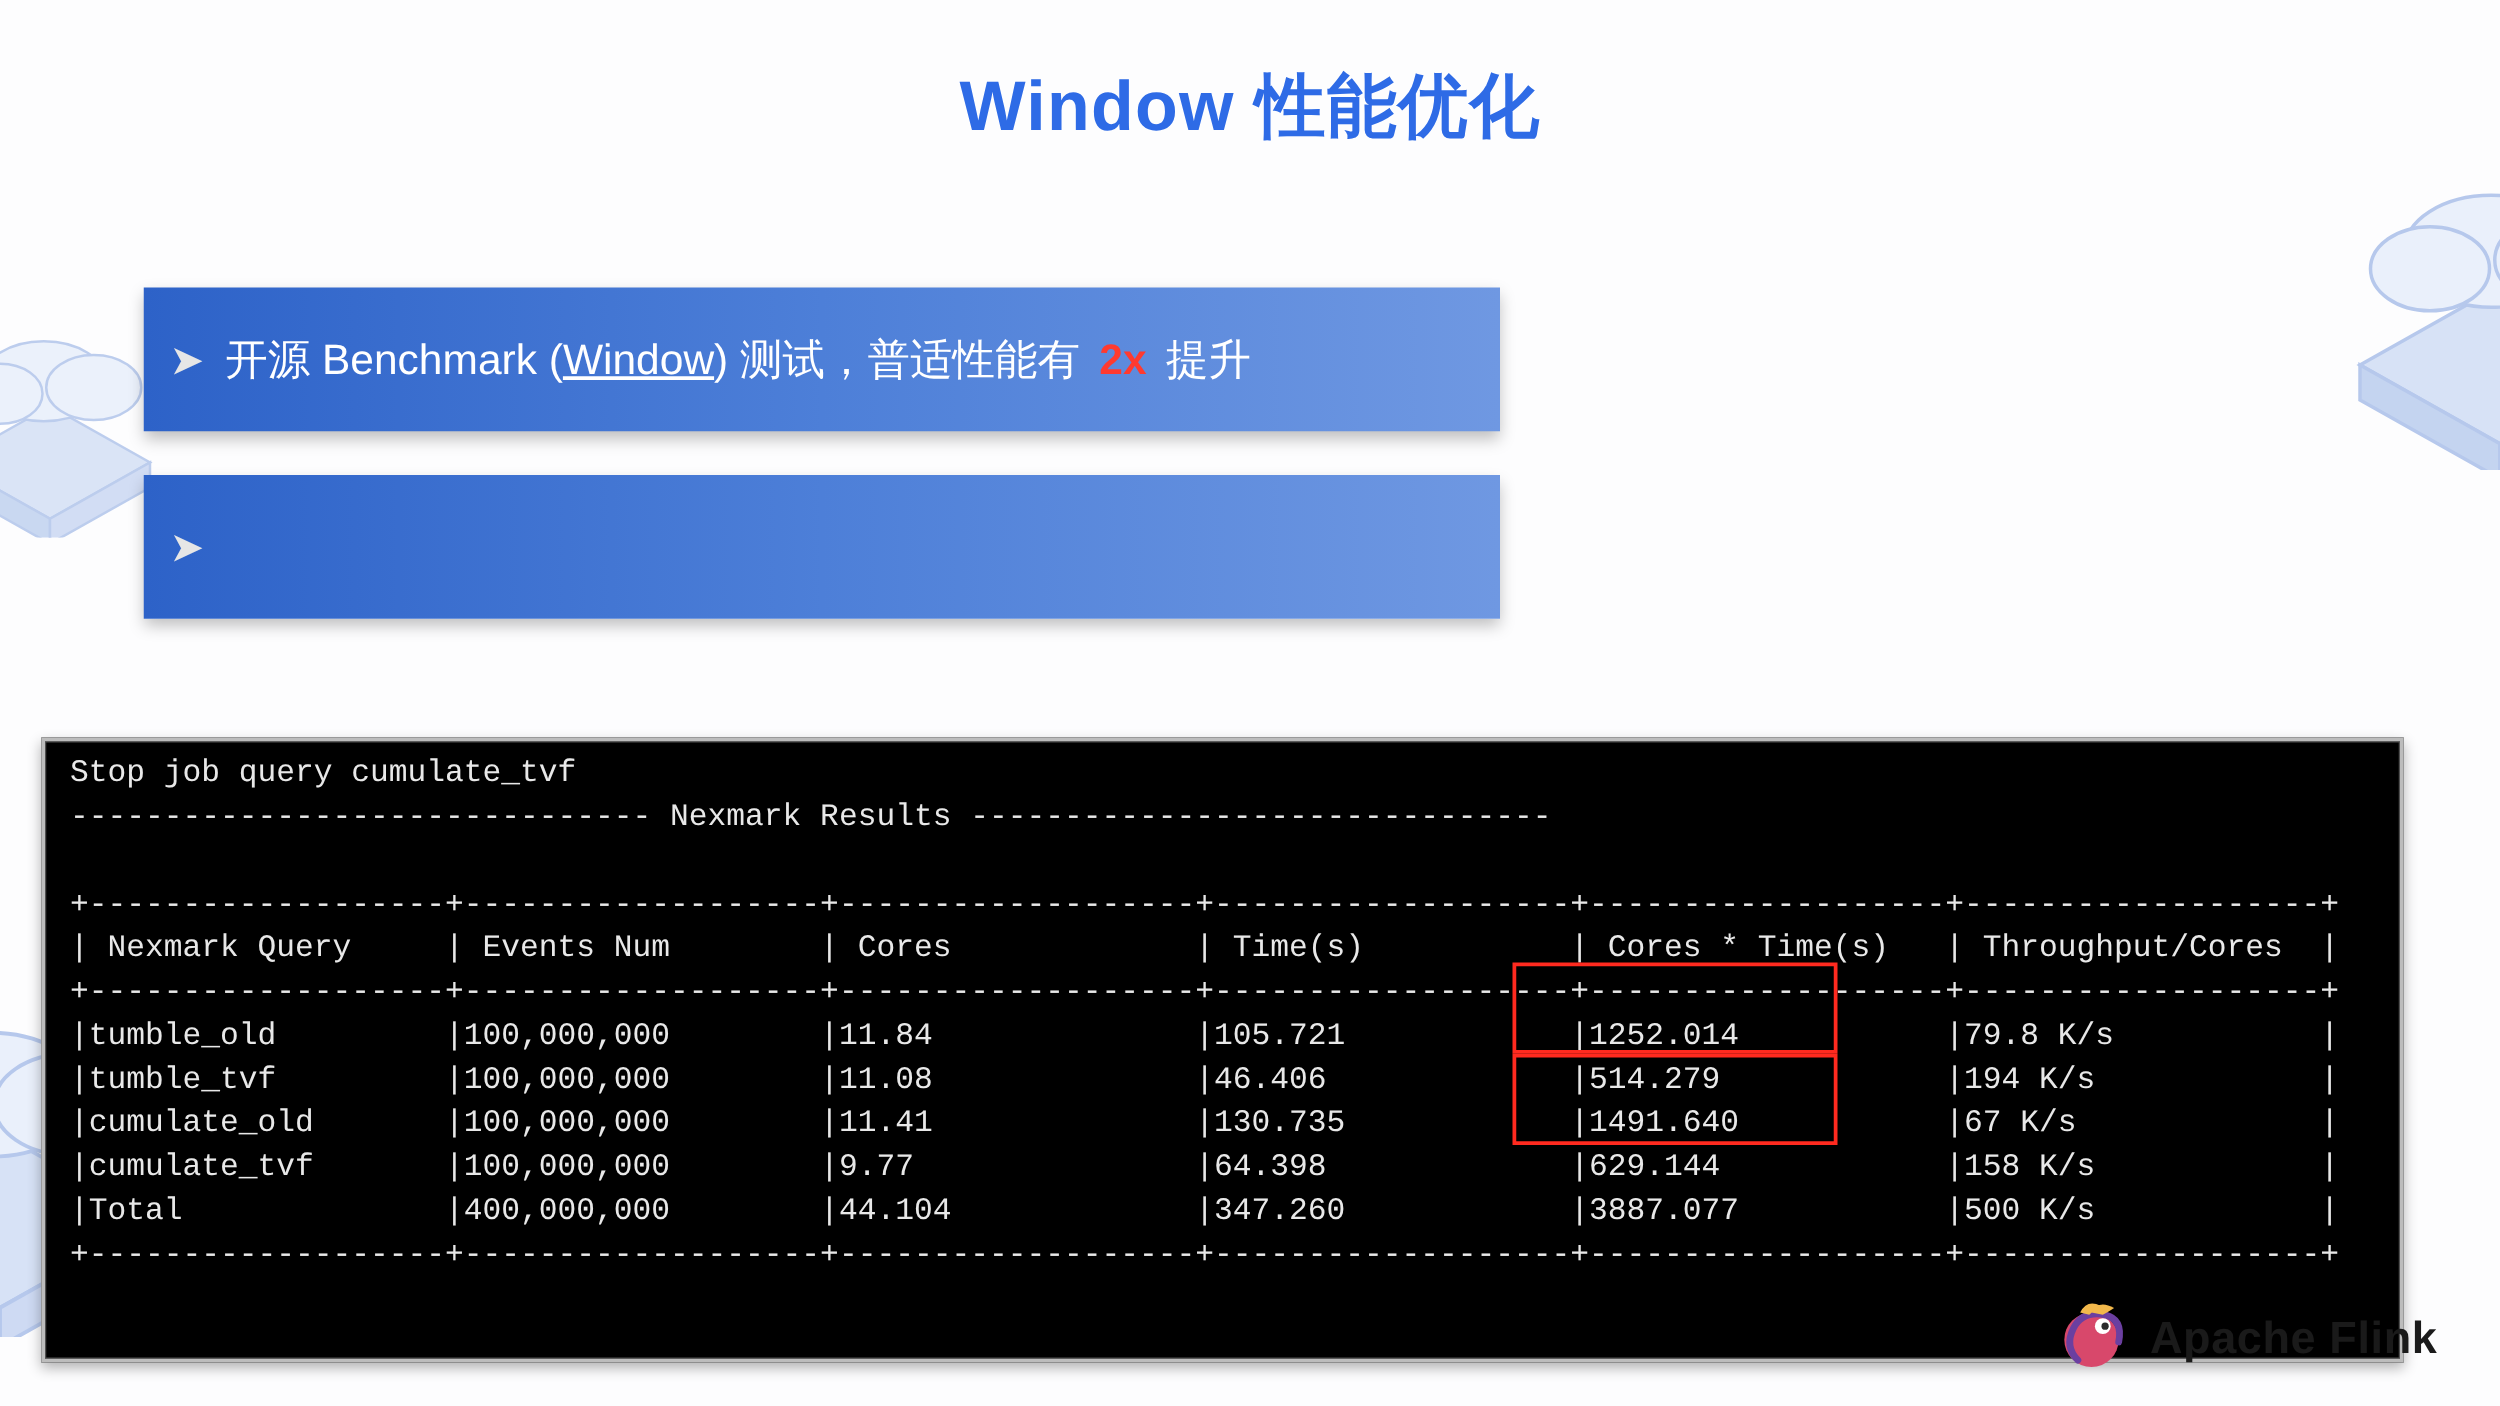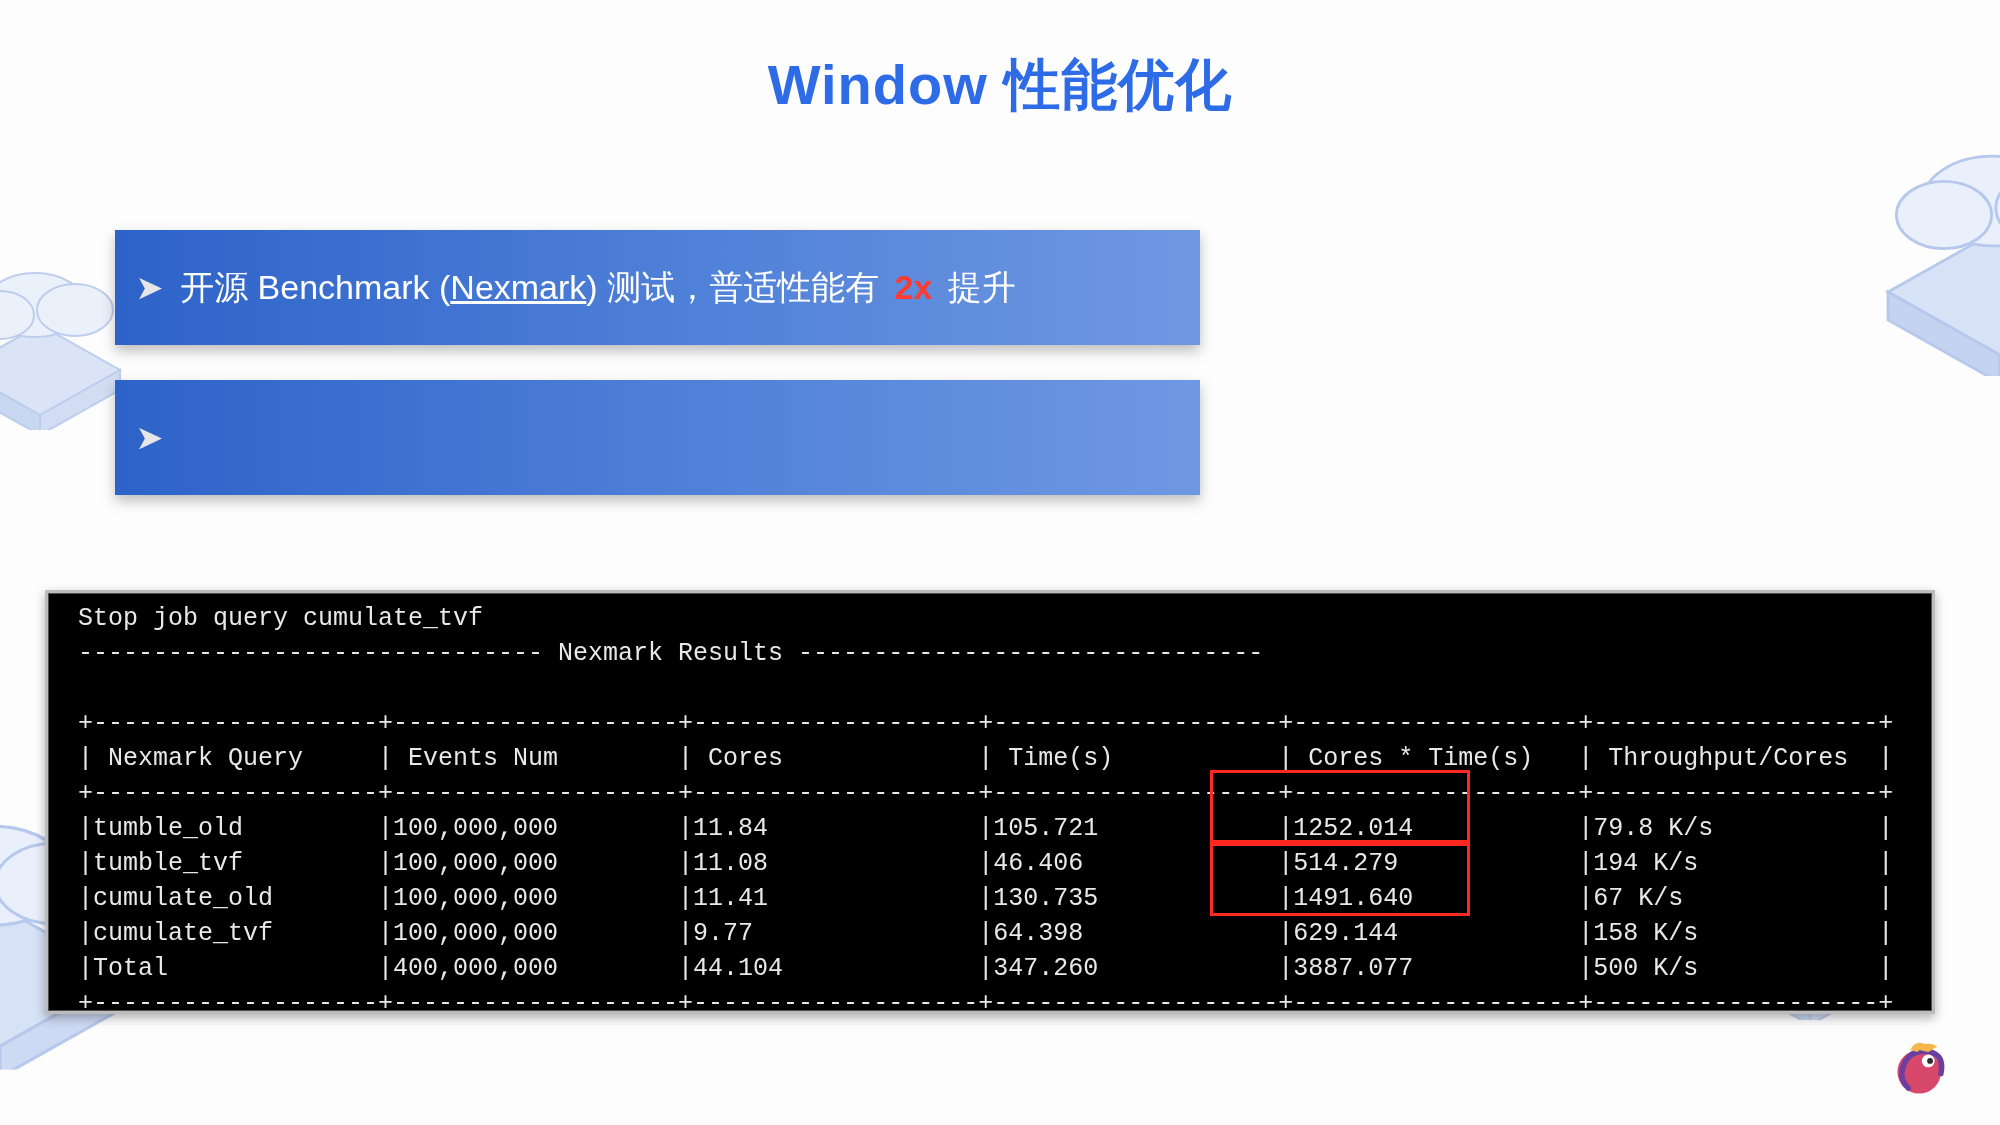--- a/index.html
+++ b/index.html
@@ -65,32 +65,32 @@
   .callout .underline { text-decoration: underline; }
   .callout .red {
     color: #ff3a2f;
     font-weight: 700;
     margin: 0 6px;
   }
 
   
   .terminal {
     position: absolute;
-    left: 45px;
+    left: 33px;
     top: 590px;
     width: 1890px;
-    height: 424px;
+    height: 500px;
     background: #000000;
     border: 3px solid #bcbcbc;
     box-shadow: inset 0 0 0 1px #505050, 0 4px 10px rgba(0,0,0,0.3);
     color: #e8e8e8;
     font-family: "Consolas", "Menlo", "Courier New", monospace;
     font-size: 25px;
     line-height: 35px;
-    padding: 8px 30px;
+    padding: 8px 20px;
     box-sizing: border-box;
     white-space: pre;
     overflow: hidden;
   }
 
   
   .red-box {
     position: absolute;
     border: 3px solid #ff2a1f;
     pointer-events: none;
@@ -169,21 +169,21 @@
       <ellipse cx="70" cy="65" rx="34" ry="24" fill="#eaf0fb"></ellipse>
     </g>
   </svg>
 </div>
 
 <div class="title">Window 性能优化</div>
 
 <div class="callout callout-1">
   <span class="arrow">➤</span>
   <span>
-    <span>开源 Benchmark (</span><span class="underline">Nexmark</span><span>) 测试，普适性能有 </span><span class="red">2x</span><span> 提升</span>
+    <span>开源 Benchmark (</span><span class="underline">Window</span><span>) 测试，普适性能有 </span><span class="red">2x</span><span> 提升</span>
   </span>
 </div>
 
 <div class="callout callout-2">
   <span class="arrow">➤</span>
 </div>
 
 <div class="terminal" id="terminal">Stop job query cumulate_tvf
 ------------------------------- Nexmark Results -------------------------------
 
@@ -204,13 +204,14 @@
   <span class="logo">
     <svg viewBox="0 0 64 64" width="58" height="58">
       <circle cx="30" cy="34" r="24" fill="#d8486b"></circle>
       <path d="M18 52 Q6 40 14 24 Q22 8 42 12 Q58 16 54 36" fill="none" stroke="#6b3fa0" stroke-width="6" stroke-linecap="round"></path>
       <circle cx="40" cy="22" r="7" fill="#ffffff"></circle>
       <circle cx="42" cy="22" r="3.2" fill="#2b2b2b"></circle>
       <path d="M30 10 Q36 -2 50 6 Q44 10 40 12" fill="#f2b84b"></path>
       <path d="M20 10 Q26 -2 38 4 Q32 8 28 12" fill="#f2b84b"></path>
     </svg>
   </span>
+  <span class="brand">Apache Flink</span>
 </div>
 
 </body></html>

